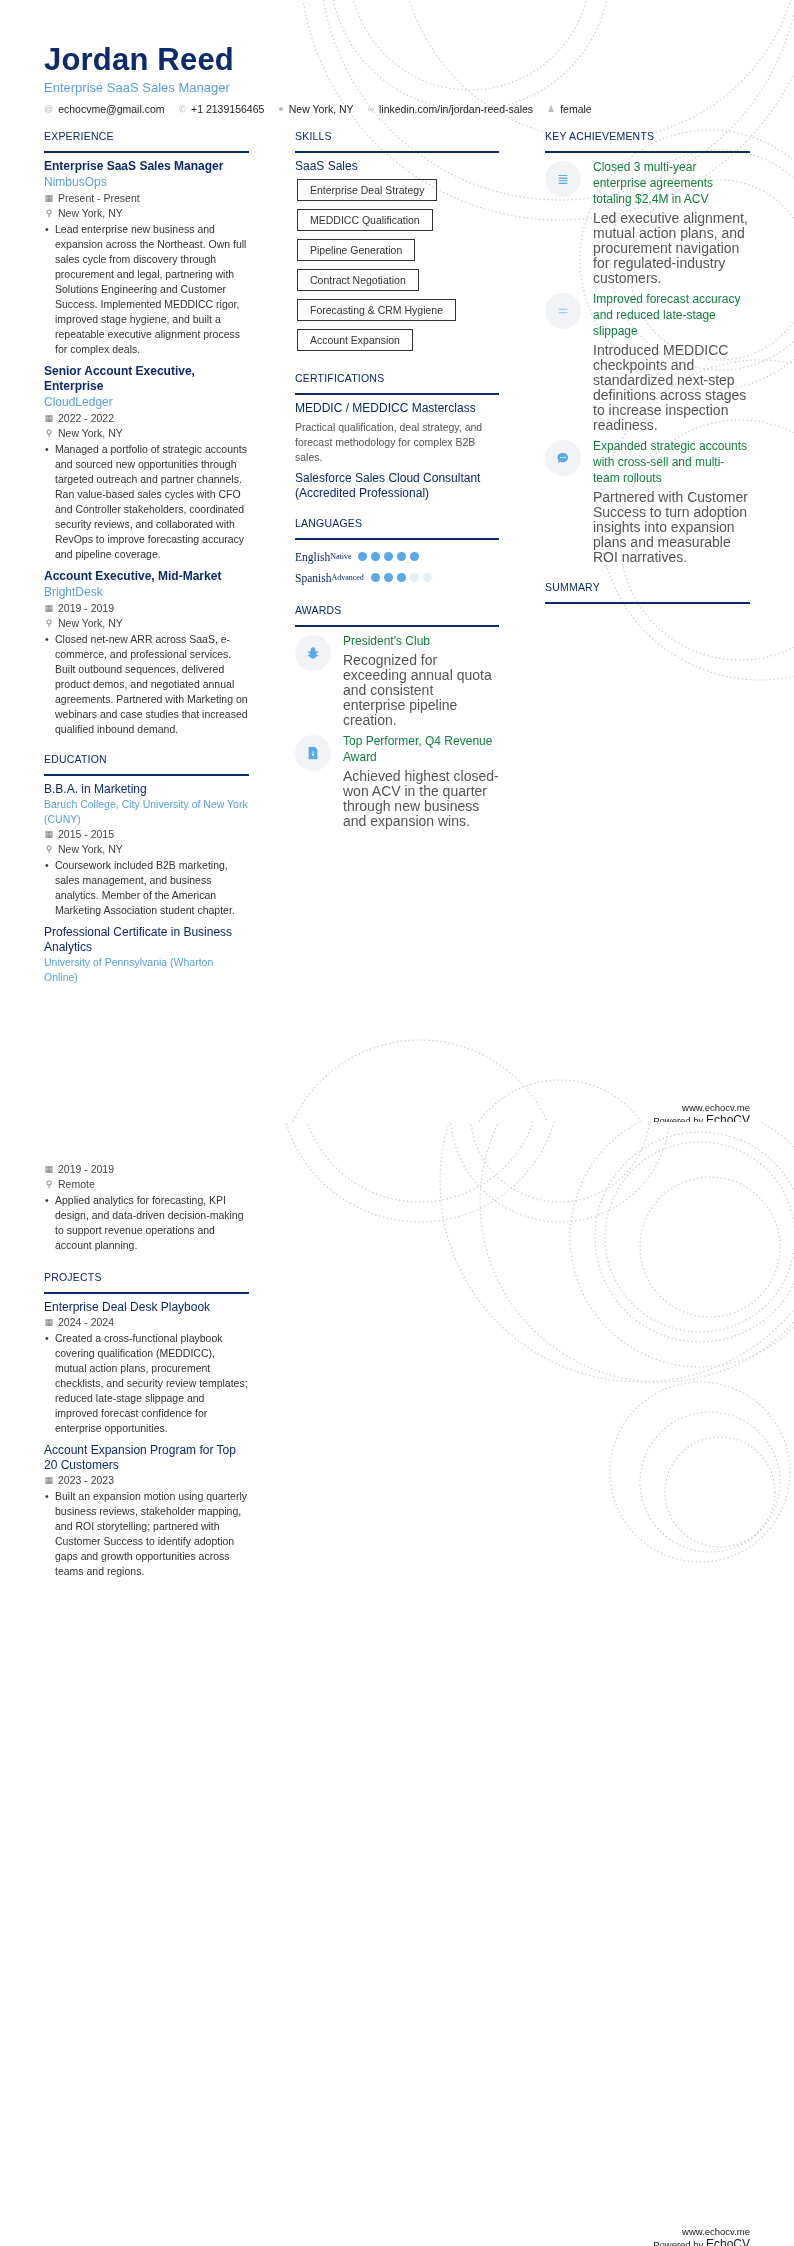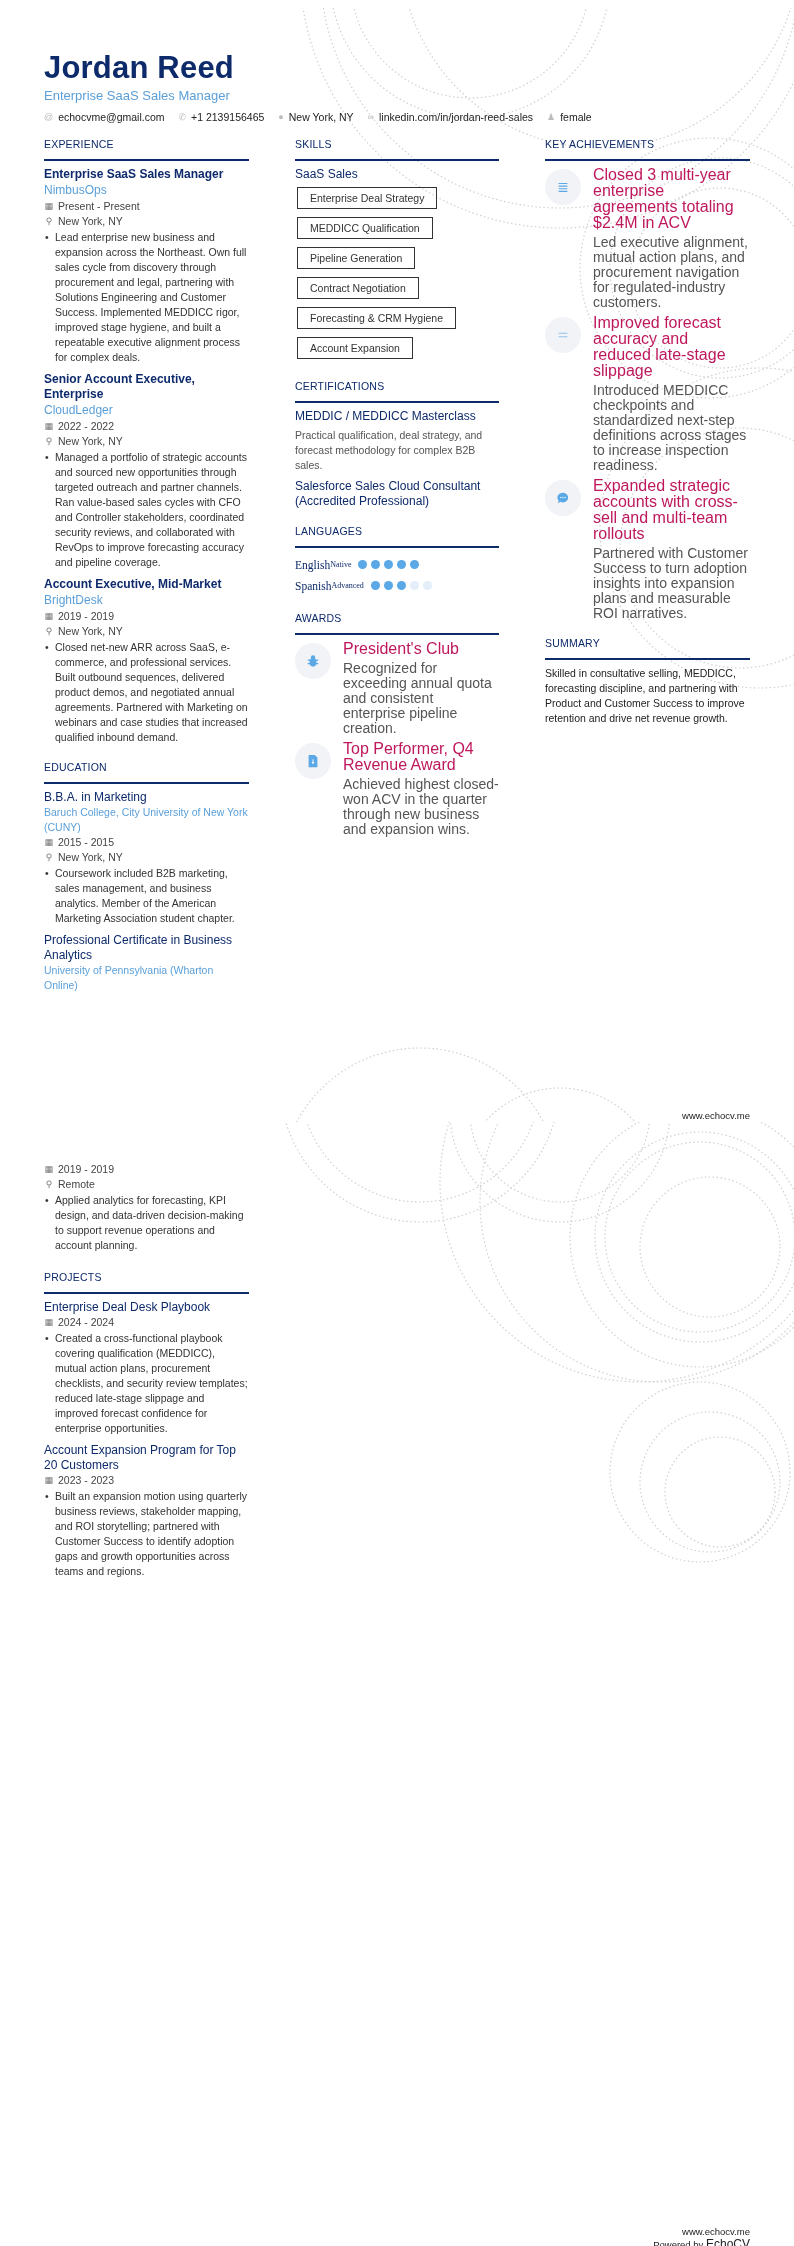--- a/index.html
+++ b/index.html
@@ -1,18 +1,18 @@
 <!DOCTYPE html>
 <html><head>
 <meta charset="utf-8">
 <style>
   * { box-sizing: border-box; margin: 0; padding: 0; }
   body { width: 794px; height: 2246px; background: #fff; font-family: "Liberation Sans", sans-serif; color: #333; position: relative; overflow: hidden; }
   .page { position: absolute; left: 0; width: 794px; background: #fff; overflow: hidden; }
-  .page1 { top: 8px; height: 1122px; }
+  .page1 { top: 0; height: 1122px; }
   .page2 { top: 1122px; height: 1124px; }
   .bg-deco { position: absolute; pointer-events: none; }
   .bg-deco circle { fill: none; stroke: #d0d0d0; stroke-width: 1.2; stroke-dasharray: 1.5 2.5; }
   .header { position: absolute; left: 44px; top: 42px; }
   .name { font-size: 31px; font-weight: bold; color: #0d2a6b; letter-spacing: 0.2px; }
   .subtitle { font-size: 13px; color: #5a9fd8; margin-top: 2px; }
   .contacts { display: flex; gap: 14px; margin-top: 8px; font-size: 10.5px; color: #222; align-items: center; }
   .contact { display: flex; align-items: center; gap: 5px; }
   .contact .ic { color: #bbb; font-size: 9px; }
   .col { position: absolute; }
@@ -39,21 +39,21 @@
   .lang-row { display: flex; align-items: center; height: 21px; font-family: Liberation Serif, serif; }
   .lang-name { font-size: 11.5px; color: #0d2a6b; }
   .lang-right { display: flex; align-items: center; gap: 4px; }
   .lang-level { font-size: 8px; color: #0d2a6b; margin-right: 3px; }
   .dot { width: 9px; height: 9px; border-radius: 50%; background: #5aa8e6; }
   .dot.off { background: #e3eef8; }
   .icon-item { display: flex; gap: 12px; margin-bottom: 5px; }
   .icon-circle { width: 36px; height: 36px; min-width: 36px; border-radius: 50%; background: #f1f3f6; display: flex; align-items: center; justify-content: center; margin-top: 2px; }
   .icon-circle svg { width: 14px; height: 14px; }
   .ii-body { flex: 1; }
-  .ii-title { font-size: 16px; color: #be185d; line-height: 16px; }
+  .ii-title { font-size: 12px; color: #15803d; line-height: 16px; }
   .ii-desc { font-size: 14px; color: #555; line-height: 15px; margin-top: 4px; }
   .summary p { font-size: 10.5px; line-height: 15px; color: #222; margin-bottom: 2px; }
   .footer { position: absolute; left: 41px; right: 44px; display: flex; justify-content: space-between; align-items: flex-end; font-size: 9.5px; color: #222; flex-direction: column; }
   .footer .brand { font-size: 12px; color: #222; }
   .p2col { position: absolute; left: 44px; top: 40px; width: 205px; }
 </style>
 </head>
 <body>
 
 <div class="page page1">
@@ -289,21 +289,20 @@
         </div>
         <div class="ii-body">
           <div class="ii-title">Expanded strategic accounts with cross-sell and multi-team rollouts</div>
           <div class="ii-desc">Partnered with Customer Success to turn adoption insights into expansion plans and measurable ROI narratives.</div>
         </div>
       </div>
     </div>
 
     <div class="sec summary">
       <div class="sec-title">SUMMARY</div>
-      <p>Skilled in consultative selling, MEDDICC, forecasting discipline, and partnering with Product and Customer Success to improve retention and drive net revenue growth.</p>
     </div>
   </div>
 
   <div class="footer" style="top:1102px;">
     <span>www.echocv.me</span>
     <span><span>Powered by</span> <span class="brand">EchoCV</span></span>
   </div>
 </div>
 
 <div class="page page2">

